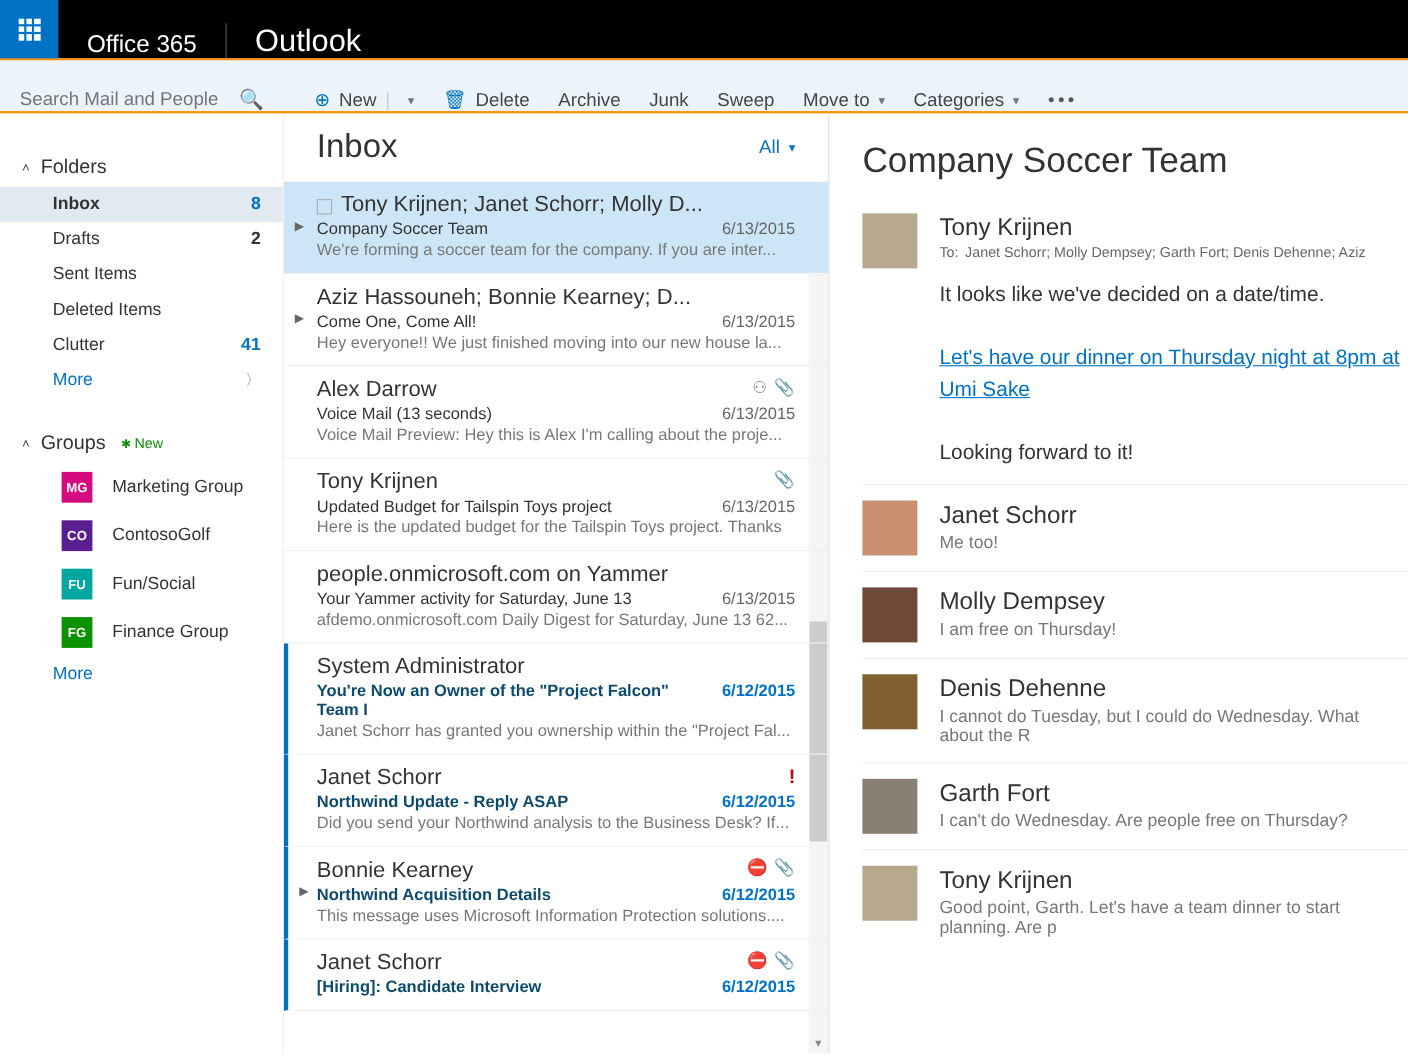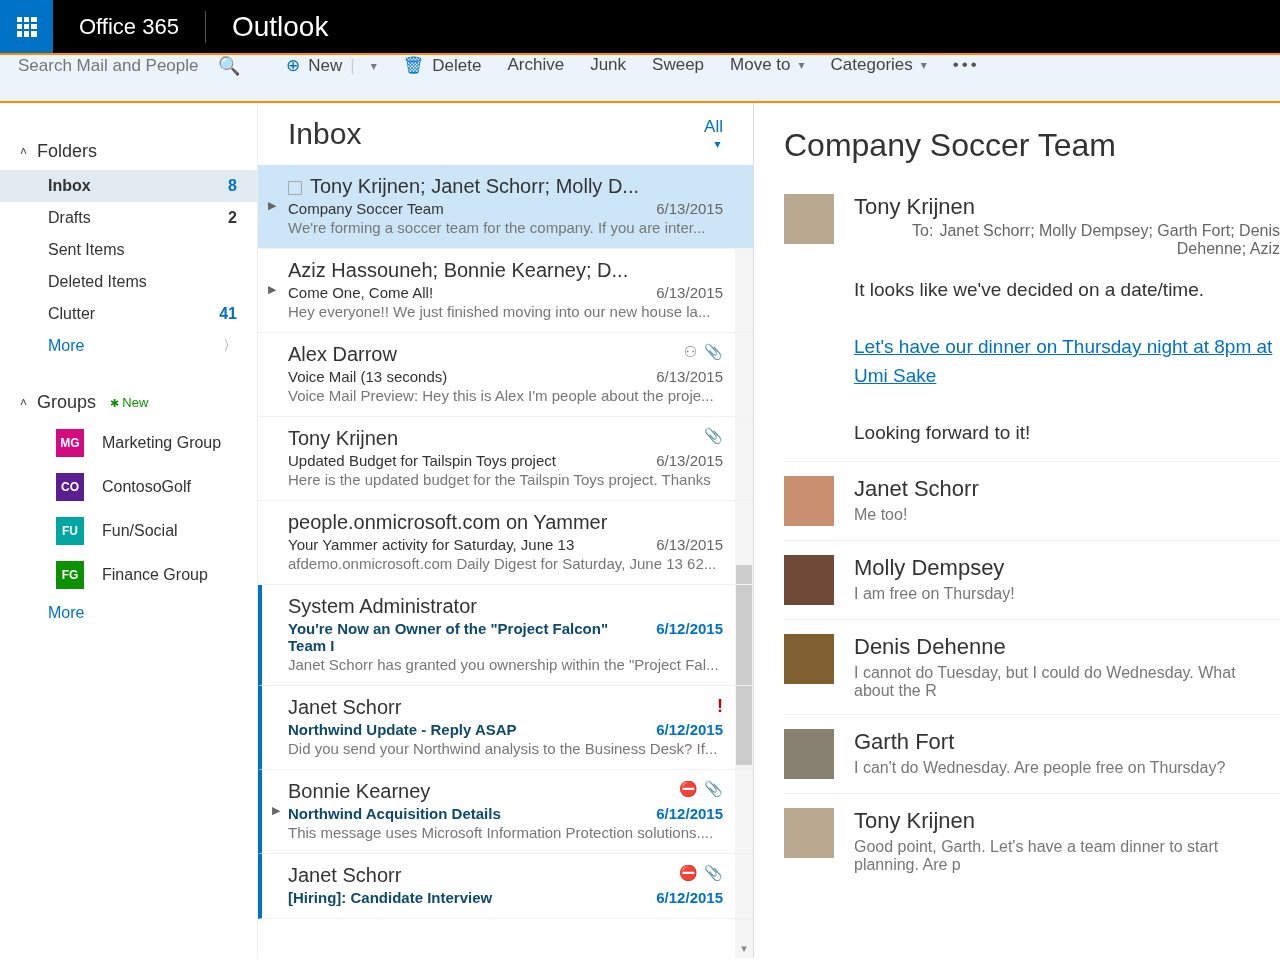--- a/index.html
+++ b/index.html
@@ -1,31 +1,31 @@
 <!DOCTYPE html>
 <html><head>
 <meta charset="utf-8">
 <style>
 * { margin: 0; padding: 0; box-sizing: border-box; font-family: "Segoe UI", Arial, sans-serif; }
 body { width: 1280px; height: 960px; overflow: hidden; background: #fff; }
 
 
-.topbar { height: 53px; background: #000; display: flex; align-items: center; color: #fff; }
+.topbar { height: 53px; background: #000; display: flex; align-items: flex-end; color: #fff; }
 .app-launcher { width: 53px; height: 53px; background: #0072c6; display: flex; align-items: center; justify-content: center; }
 .waffle { width: 20px; height: 20px; display: grid; grid-template-columns: repeat(3,1fr); grid-template-rows: repeat(3,1fr); gap: 2px; }
 .waffle span { background: #fff; }
 .brand { font-size: 22px; font-weight: 300; margin-left: 26px; }
 .divider-v { width: 1px; height: 32px; background: #555; margin: 0 26px; }
 .appname { font-size: 28px; font-weight: 300; }
 
 
 .accent { height: 2px; background: #ff8c00; }
 
 
-.toolbar { height: 48px; background: #ecf4fb; display: flex; align-items: flex-start; border-bottom: 2px solid #ff8c00; padding-right: 20px; }
+.toolbar { height: 48px; background: #ecf4fb; display: flex; align-items: flex-end; border-bottom: 2px solid #ff8c00; padding-right: 20px; }
 .search { display: flex; align-items: center; width: 256px; padding-left: 18px; }
 .search input { border: none; background: transparent; font-size: 17px; color: #666; outline: none; width: 190px; }
 .search-icon { color: #0072c6; font-size: 18px; margin-left: 10px; }
 .tool-sep { width: 30px; }
 .toolbtn { display: flex; align-items: center; color: #444; font-size: 17px; margin-right: 26px; cursor: pointer; }
 .toolbtn .ico { margin-right: 8px; color: #0072c6; font-size: 17px; }
 .chev { margin-left: 8px; color: #777; font-size: 12px; }
 .more-dots { letter-spacing: 3px; color: #555; }
 
 
@@ -44,21 +44,21 @@
 .sb-item .count { font-weight:600; }
 .sb-item .count.blue { color: #0072c6; }
 .sb-item.link { color: #0072c6; }
 .sb-item .arrow { color:#888; font-size:14px;}
 .sb-group { display:flex; align-items:center; padding: 8px 20px 8px 56px; font-size:16px; color:#333; cursor:pointer;}
 .sb-group .gicon { width:28px; height:28px; color:#fff; font-size:12px; display:flex; align-items:center; justify-content:center; margin-right:18px; font-weight:600;}
 
 
 .ml-header { display:flex; align-items:center; justify-content:space-between; padding: 14px 30px 14px 30px; }
 .ml-header h1 { font-size: 30px; font-weight:300; color:#333; }
-.ml-filter { color:#0072c6; font-size:17px; display:flex; align-items:center;flex-direction:column; }
+.ml-filter { color:#0072c6; font-size:17px; display:flex; align-items:center; }
 .ml-body { overflow-y:auto; flex:1; position:relative; }
 .email { padding: 10px 30px 12px 30px; border-bottom:1px solid #f1f1f1; position:relative; cursor:pointer; }
 .email.selected { background:#cde6f7; }
 .email.unread { border-left: 4px solid #0072c6; padding-left:26px; }
 .email .from { font-size: 20px; color:#333; font-weight:400; }
 .email .line2 { display:flex; justify-content:space-between; margin-top:2px; font-size:15px; }
 .email .subject { color:#333; }
 .email.unread .subject { color:#0c4a6e; font-weight:700; }
 .email.unread .date { color:#0072c6; font-weight:600; }
 .email .date { color:#666; white-space:nowrap; margin-left:10px;}
@@ -73,21 +73,21 @@
 .attach { color:#888;}
 .vm { color:#888; letter-spacing:1px;}
 
 
 .reading h1 { font-size: 32px; font-weight:300; color:#333; margin-bottom: 30px; }
 .msg { display:flex; gap:20px; padding: 14px 0; border-top:1px solid #eee; }
 .msg:first-of-type { border-top:none; padding-top:0;}
 .avatar { width:50px; height:50px; background:#ccc; flex-shrink:0; display:flex; align-items:center; justify-content:center; font-size:12px; color:#fff;}
 .msg-body { flex:1; }
 .msg-from { font-size:22px; color:#333; font-weight:400; }
-.msg-to { font-size:16px; color:#666; margin-top:2px;text-align:right; }
+.msg-to { font-size:13px; color:#666; margin-top:2px; }
 .msg-to .lbl { margin-right:6px;}
 .msg-text { font-size:19px; color:#333; margin-top:18px; line-height:1.5; }
 .msg-text a { color:#0072c6; text-decoration:underline;}
 .msg-snippet { font-size:16px; color:#777; margin-top:4px; }
 
 
 .sb-track { position:absolute; right:0; top:0; width:18px; height:100%; background:#f5f5f5;}
 .sb-thumb { position:absolute; right:1px; width:16px; background:#ccc;}
 .sb-arrow { position:absolute; right:0; width:18px; height:20px; display:flex; align-items:center; justify-content:center; color:#888; font-size:11px;}
 </style>
@@ -248,21 +248,21 @@
         <div class="email">
           <div class="from-row"><span class="from">Alex Darrow</span></div>
           <div class="icons">
             <span class="vm">⚇</span>
             <span class="attach">📎</span>
           </div>
           <div class="line2">
             <span class="subject">Voice Mail (13 seconds)</span>
             <span class="date">6/13/2015</span>
           </div>
-          <div class="preview">Voice Mail Preview: Hey this is Alex I'm people about the proje...</div>
+          <div class="preview">Voice Mail Preview: Hey this is Alex I'm calling about the proje...</div>
         </div>
         <div class="email">
           <div class="from-row"><span class="from">Tony Krijnen</span></div>
           <div class="icons">
             <span class="attach">📎</span>
           </div>
           <div class="line2">
             <span class="subject">Updated Budget for Tailspin Toys project</span>
             <span class="date">6/13/2015</span>
           </div>

